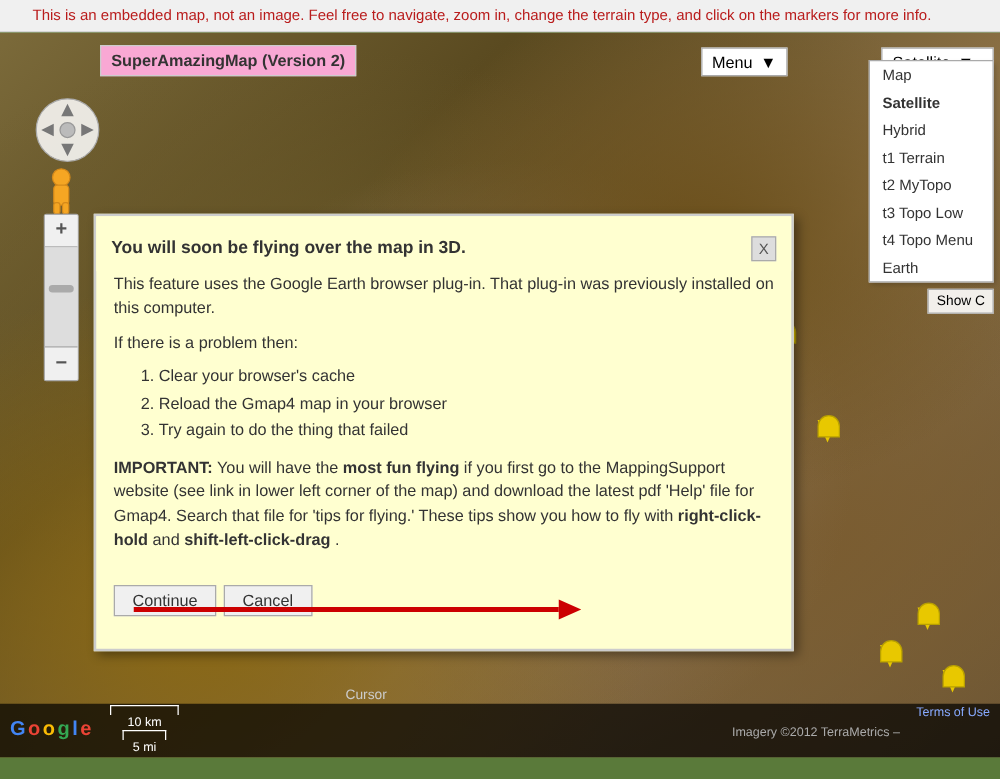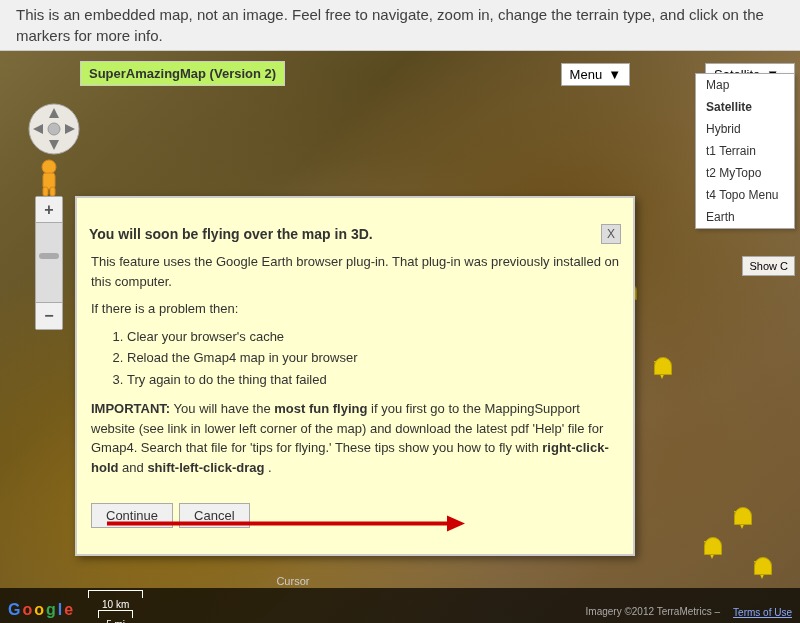--- a/index.html
+++ b/index.html
@@ -2,23 +2,23 @@
 <html><head>
   <meta charset="utf-8">
   <style>
     * { margin: 0; padding: 0; box-sizing: border-box; }
     body { width: 800px; height: 623px; overflow: hidden; font-family: Arial, sans-serif; font-size: 13px; background: #5a7a3a; }
 
     
     #top-bar {
       background: #f0f0f0;
       border-bottom: 1px solid #ccc;
-      padding: 4px 16px;
-      font-size: 15px;
-      color: #404040;
+      padding: 4px 26px;
+      font-size: 12px;
+      color: #b91c1c;
       line-height: 1.4;
     }
 
     
     #map-container {
       position: relative;
       width: 800px;
       height: 580px;
       overflow: hidden;
       background: #6b8c4a;
@@ -35,21 +35,21 @@
         radial-gradient(ellipse at 80% 70%, #7A5C30 0%, transparent 40%),
         radial-gradient(ellipse at 30% 40%, #6B5A2A 0%, transparent 45%),
         linear-gradient(135deg, #7B6A3A 0%, #5A4A20 30%, #8B7045 60%, #6A5535 100%);
     }
 
     
     #map-title {
       position: absolute;
       top: 10px;
       left: 80px;
-      background: #bef264;
+      background: #f9a8d4;
       border: 1px solid #ccc;
       padding: 4px 8px;
       font-size: 13px;
       font-weight: bold;
       color: #333;
       z-index: 10;
     }
 
     #zoom-controls {
       position: absolute;
@@ -184,24 +184,24 @@
       width: 560px;
       background: #ffffd0;
       border: 2px solid #ccc;
       box-shadow: 3px 3px 8px rgba(0,0,0,0.4);
       pointer-events: all;
       z-index: 100;
     }
 
     #dialog-header {
       background: #ffffd0;
-      padding: 26px 12px 8px 12px;
+      padding: 16px 12px 8px 12px;
       display: flex;
       justify-content: space-between;
-      align-items: center;
+      align-items: flex-start;
     }
 
     #dialog-title {
       font-size: 14px;
       font-weight: bold;
       color: #333;
     }
 
     #dialog-close {
       width: 20px;
@@ -392,20 +392,21 @@
     <span>Satellite</span>
     <span>▼</span>
   </div>
 
   <div id="type-menu-list">
     <div class="type-menu-item">Map</div>
     <div class="type-menu-item selected">Satellite</div>
     <div class="type-menu-item">Hybrid</div>
     <div class="type-menu-item">t1 Terrain</div>
     <div class="type-menu-item">t2 MyTopo</div>
+    <div class="type-menu-item">t3 Topo Low</div>
     <div class="type-menu-item">t4 Topo Menu</div>
     <div class="type-menu-item">Earth</div>
   </div>
 
   <div id="show-controls-btn">
     <span>Show C</span>
   </div>
 
   <div class="map-pin" style="top:235px; right:165px;"></div>
   <div class="map-pin" style="top:310px; right:130px;"></div>
@@ -470,15 +471,15 @@
       <div style="display:flex; align-items:flex-end; gap:2px; margin-bottom:1px;">
         <div class="scale-line" style="width:35px; border-left:1px solid white; border-right:1px solid white; border-top:1px solid white;"></div>
       </div>
       <span style="font-size:10px; color:white;text-align:right;">5 mi</span>
     </div>
     <div id="bottom-right">
       <span id="cursor-label">Cursor</span>
       <span id="center-label">Center 37.835015,-111.678437</span>
     </div>
     <div style="position:absolute; bottom:14px; right:80px; font-size:10px; color:#aaa;">Imagery ©2012 TerraMetrics –</div>
-    <div style="position:absolute; bottom:13px; right:8px; font-size:10px; color:#88aaff; text-decoration:underline; cursor:pointer;">Terms of Use</div>
+    <div style="position:absolute; bottom:30px; right:8px; font-size:10px; color:#88aaff; cursor:pointer;">Terms of Use</div>
   </div>
 </div>
 
 </body></html>

